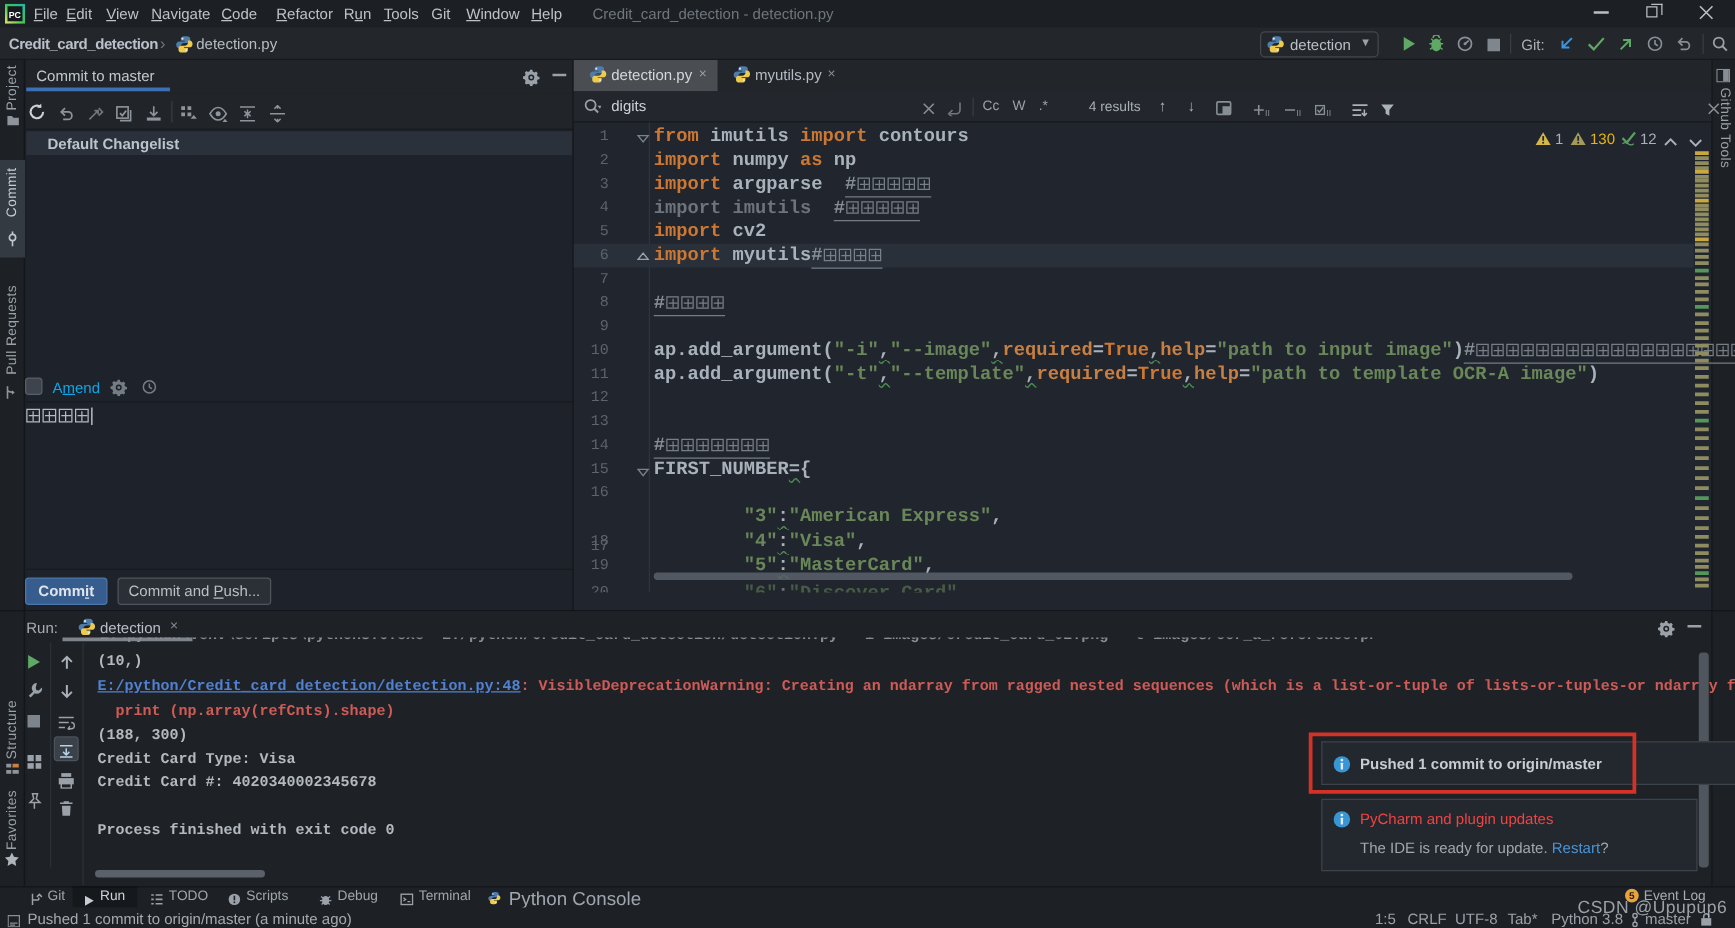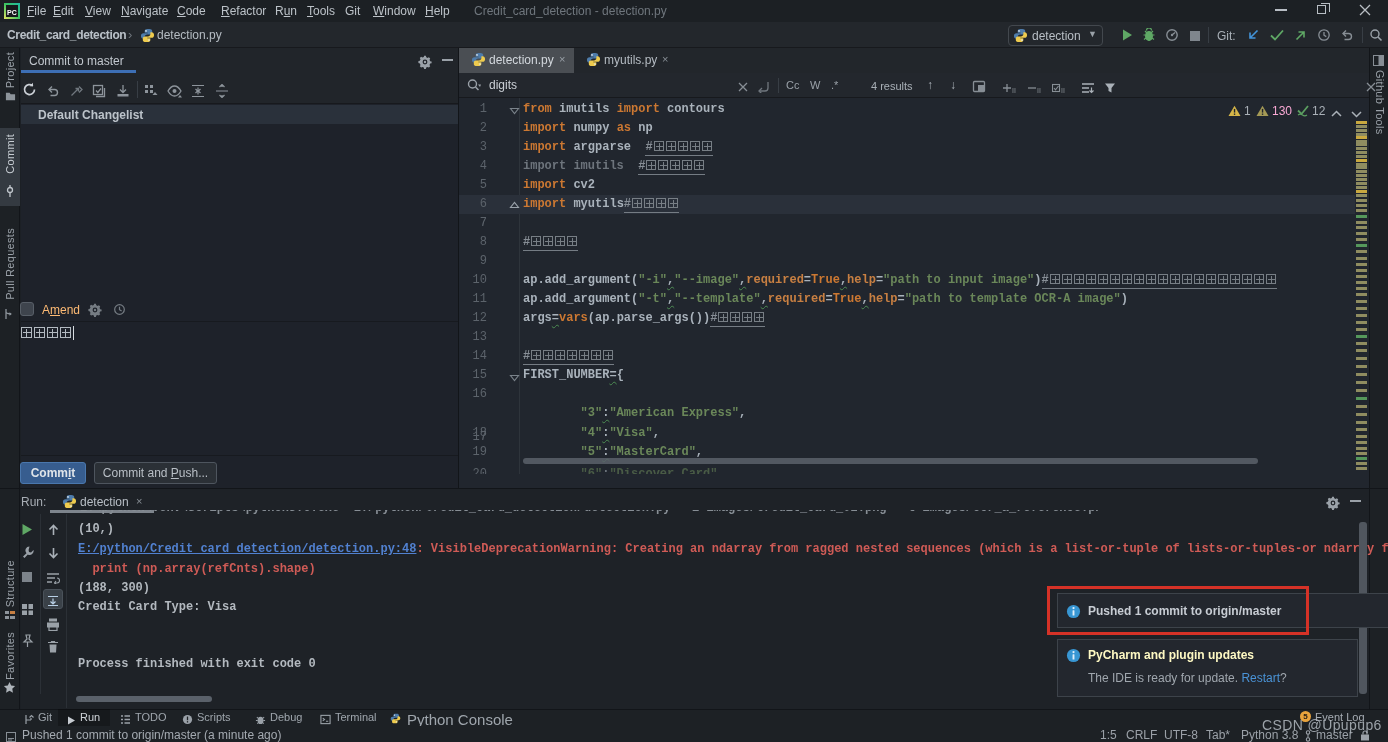--- a/index.html
+++ b/index.html
@@ -4,21 +4,21 @@
 html,body{width:1388px;height:742px;overflow:hidden;background:#1c2025}
 #app{position:relative;width:1388px;height:742px;font-family:"Liberation Sans",sans-serif;font-size:12px;color:#a9b0b7}
 .ab{position:absolute}
 .hz{display:inline-block;width:10px;height:10px;margin:0 1px -1px 1px;border:1px solid #81888f;
  background:linear-gradient(#81888f,#81888f) 4px 1px/1px 7px no-repeat,linear-gradient(#81888f,#81888f) 1px 4px/7px 1px no-repeat;opacity:.9}
 .hz2{display:inline-block;width:11px;height:11px;margin:0 1px -1px 1px;border:1px solid #b3bac1;
  background:linear-gradient(#b3bac1,#b3bac1) 4px 1px/1px 8px no-repeat,linear-gradient(#b3bac1,#b3bac1) 1px 4px/8px 1px no-repeat}
 .cm{color:#878e96;border-bottom:1px solid #757c84;padding-bottom:1px}
 .k{color:#cc7832}.s{color:#6a8759}.g{color:#6d747c}.p{color:#c77f42}
 .w{text-decoration:underline wavy #4c8b52 1px;text-underline-offset:3px}
-.ln{position:absolute;left:523px;height:19px;line-height:19px;font-family:"Liberation Mono",monospace;font-size:12px;font-weight:bold;white-space:pre;color:#a9b2bb}
+.ln{position:absolute;left:523px;height:19px;line-height:19px;font-family:"Liberation Mono",monospace;font-size:15px;font-weight:bold;white-space:pre;color:#a9b2bb}
 .gn{position:absolute;left:459px;width:28px;text-align:right;height:19px;line-height:19px;font-family:"Liberation Mono",monospace;font-size:12px;color:#5c636b}
 .cl{position:absolute;height:19.3px;line-height:19.3px;font-family:"Liberation Mono",monospace;font-size:12px;font-weight:bold;white-space:pre;color:#b3b9bf;left:78px}
 .vtxt{writing-mode:vertical-rl;transform:rotate(180deg);font-size:11px;color:#9aa1a8;letter-spacing:.3px}
 .vtxt2{writing-mode:vertical-rl;font-size:11px;color:#9aa1a8;letter-spacing:.3px}
 .sep{position:absolute;width:1px;background:#383e45}
 .mark{position:absolute;left:1356px;width:11px}
 svg{vertical-align:middle}
 </style></head><body>
 <div id="app">
 <div class="ab" style="left:0;top:0;width:1388px;height:22px;background:#1c2024"></div>
@@ -187,21 +187,21 @@
       </svg></span>
 <span class="ab" style="left:191px;top:83px"><svg width="14" height="14" viewBox="0 0 14 14">
         <path d="M1 1.5h12M1 12.5h12M7 3.5v2.5M4.5 5 7 7.5 9.5 5M7 10.5V8M4.5 9 7 6.5 9.5 9" fill="none" stroke="#8d949b" stroke-width="1.2"></path>
       </svg></span>
 <span class="ab" style="left:215px;top:83px"><svg width="14" height="14" viewBox="0 0 14 14">
         <path d="M1 7h12M7 1v2M4.5 11 7 13.5 9.5 11M7 13.5V11M4.5 3 7 .5 9.5 3" fill="none" stroke="#8d949b" stroke-width="1.2"></path>
       </svg></span>
 <div class="ab" style="left:21px;top:105px;width:437px;height:19px;background:#2a313b"></div>
 <span class="ab" style="left:38px;top:108px;font-weight:bold;color:#bcc3ca">Default Changelist</span>
 <span class="ab" style="left:20px;top:302px;width:14px;height:14px;background:#3e444d;border:1px solid #585f68;border-radius:3px"></span>
-<span class="ab" style="left:42px;top:303px;color:#fdba74">A<span style="text-decoration:underline">m</span>end</span>
+<span class="ab" style="left:42px;top:303px;color:#0ea5e9">A<span style="text-decoration:underline">m</span>end</span>
 <span class="ab" style="left:88px;top:302px"><svg width="14" height="14" viewBox="0 0 14 14">
         <path fill="#757c83" d="M7 4.6A2.4 2.4 0 1 0 7 9.4 2.4 2.4 0 0 0 7 4.6zm0 1.2A1.2 1.2 0 1 1 7 8.2 1.2 1.2 0 0 1 7 5.8zM6.1.8h1.8l.3 1.5a5 5 0 0 1 1.3.6l1.4-.7 1.3 1.3-.7 1.4c.3.4.5.8.6 1.3l1.5.3v1.8l-1.5.3a5 5 0 0 1-.6 1.3l.7 1.4-1.3 1.3-1.4-.7a5 5 0 0 1-1.3.6l-.3 1.5H6.1l-.3-1.5a5 5 0 0 1-1.3-.6l-1.4.7-1.3-1.3.7-1.4a5 5 0 0 1-.6-1.3L.4 7.9V6.1l1.5-.3c.1-.5.3-.9.6-1.3l-.7-1.4 1.3-1.3 1.4.7c.4-.3.8-.5 1.3-.6z"></path>
       </svg></span>
 <span class="ab" style="left:113px;top:302px"><svg width="13" height="13" viewBox="0 0 14 14">
         <circle cx="7" cy="7" r="5.2" fill="none" stroke="#757c83" stroke-width="1.3"></circle>
         <path d="M7 4v3.2l2.3 1.4" stroke="#757c83" stroke-width="1.3" fill="none"></path>
       </svg></span>
 <div class="ab" style="left:21px;top:321px;width:437px;height:135px;border-top:1px solid #171a1f;border-bottom:1px solid #171a1f"></div>
 <span class="ab" style="left:20px;top:326px;color:#b3bac1"><i class="hz2"></i><i class="hz2"></i><i class="hz2"></i><i class="hz2"></i><span style="border-left:1px solid #d5dade;margin-left:1px">​</span></span>
 <span class="ab" style="left:20px;top:462px;width:66px;height:22px;background:#375d8f;border:1px solid #4a77ad;border-radius:3px;color:#dfe4e9;font-weight:bold;text-align:center;line-height:20px">Comm<span style="text-decoration:underline">i</span>t</span>
@@ -296,21 +296,20 @@
 <div class="ln" style="top:195px"><span class="k">import</span> myutils<span class="cm">#<i class="hz"></i><i class="hz"></i><i class="hz"></i><i class="hz"></i></span></div>
 <div class="gn" style="top:214px">7</div>
 <div class="gn" style="top:233px">8</div>
 <div class="ln" style="top:233px"><span class="cm">#<i class="hz"></i><i class="hz"></i><i class="hz"></i><i class="hz"></i></span></div>
 <div class="gn" style="top:252px">9</div>
 <div class="gn" style="top:271px">10</div>
 <div class="ln" style="top:271px">ap.add_argument(<span class="s">"-i"</span><span class="w">,</span><span class="s">"--image"</span><span class="w">,</span><span class="p">required</span>=<span class="k">True</span><span class="w">,</span><span class="p">help</span>=<span class="s">"path to input image"</span>)<span class="cm">#<i class="hz"></i><i class="hz"></i><i class="hz"></i><i class="hz"></i><i class="hz"></i><i class="hz"></i><i class="hz"></i><i class="hz"></i><i class="hz"></i><i class="hz"></i><i class="hz"></i><i class="hz"></i><i class="hz"></i><i class="hz"></i><i class="hz"></i><i class="hz"></i><i class="hz"></i><i class="hz"></i><i class="hz"></i></span></div>
 <div class="gn" style="top:290px">11</div>
 <div class="ln" style="top:290px">ap.add_argument(<span class="s">"-t"</span><span class="w">,</span><span class="s">"--template"</span><span class="w">,</span><span class="p">required</span>=<span class="k">True</span><span class="w">,</span><span class="p">help</span>=<span class="s">"path to template OCR-A image"</span>)</div>
 <div class="gn" style="top:309px">12</div>
-<div class="ln" style="top:309px">args<span class="w">=</span><span class="k">vars</span>(ap.parse_args())<span class="cm">#<i class="hz"></i><i class="hz"></i><i class="hz"></i><i class="hz"></i></span></div>
 <div class="gn" style="top:328px">13</div>
 <div class="gn" style="top:347px">14</div>
 <div class="ln" style="top:347px"><span class="cm">#<i class="hz"></i><i class="hz"></i><i class="hz"></i><i class="hz"></i><i class="hz"></i><i class="hz"></i><i class="hz"></i></span></div>
 <div class="gn" style="top:366px">15</div>
 <div class="ln" style="top:366px">FIRST_NUMBER<span class="w">=</span>{</div>
 <div class="gn" style="top:385px">16</div>
 <div class="gn" style="top:428px">17</div>
 <div class="ln" style="top:404px">        <span class="s">"3"</span><span class="w">:</span><span class="s">"American Express"</span>,</div>
 <div class="gn" style="top:424px">18</div>
 <div class="ln" style="top:424px">        <span class="s">"4"</span><span class="w">:</span><span class="s">"Visa"</span>,</div>
@@ -333,21 +332,21 @@
         <path d="M7 .8 13.5 12H.5z" fill="#d6b648"></path>
         <rect x="6.3" y="4.2" width="1.5" height="4" fill="#1f242b"></rect>
         <rect x="6.3" y="9.2" width="1.5" height="1.5" fill="#1f242b"></rect>
       </svg></span>
 <span class="ab" style="left:1244px;top:104px;color:#a9b0b7">1</span>
 <span class="ab" style="left:1256px;top:103px"><svg width="13" height="12" viewBox="0 0 14 13">
         <path d="M7 .8 13.5 12H.5z" fill="#a59a56"></path>
         <rect x="6.3" y="4.2" width="1.5" height="4" fill="#1f242b"></rect>
         <rect x="6.3" y="9.2" width="1.5" height="1.5" fill="#1f242b"></rect>
       </svg></span>
-<span class="ab" style="left:1272px;top:104px;color:#f9a8d4">130</span>
+<span class="ab" style="left:1272px;top:104px;color:#eab308">130</span>
 <span class="ab" style="left:1296px;top:103px"><svg width="14" height="13" viewBox="0 0 14 13">
         <path d="M2 6.5 5.5 10 12 2" stroke="#5b9e60" stroke-width="1.8" fill="none"></path>
         <path d="M2 11c1.5-1.2 3-1.2 4.5 0s3 1.2 4.5 0" stroke="#5b9e60" stroke-width="1.1" fill="none"></path>
       </svg></span>
 <span class="ab" style="left:1312px;top:104px;color:#a9b0b7">12</span>
 <span class="ab" style="left:1331px;top:106px"><svg width="11" height="8" viewBox="0 0 11 8">
         <path d="M1 6 5.5 1.5 10 6" stroke="#aab1b8" stroke-width="1.5" fill="none"></path>
       </svg></span>
 <span class="ab" style="left:1351px;top:106px"><svg width="11" height="8" viewBox="0 0 11 8">
         <path d="M1 2 5.5 6.5 10 2" stroke="#aab1b8" stroke-width="1.5" fill="none"></path>
@@ -473,38 +472,39 @@
         <path d="M2.5 4.5h7l-.5 8h-6z" fill="#9aa1a8"></path>
       </svg></span>
 <div class="ab" style="left:80px;top:510px;width:1018px;height:6px;overflow:hidden">
       <div class="cl" style="top:-11px;left:0;color:#878e95">E:\python\venv\Scripts\python3.6.exe  E:/python/Credit_card_detection/detection.py  -i images/credit_card_02.png  -t images/ocr_a_reference.png</div>
     </div>
 <div class="cl" style="top:520px">(10,)</div>
 <div class="cl" style="top:540px"><span style="color:#5181d0;text-decoration:underline">E:/python/Credit_card_detection/detection.py:48</span><span style="color:#cf5b56">: VisibleDeprecationWarning: Creating an ndarray from ragged nested sequences (which is a list-or-tuple of lists-or-tuples-or ndarray fro</span></div>
 <div class="cl" style="top:560px"><span style="color:#cf5b56">  print (np.array(refCnts).shape)</span></div>
 <div class="cl" style="top:579px">(188, 300)</div>
 <div class="cl" style="top:598px">Credit Card Type: Visa</div>
+<div class="cl" style="top:617px">Credit Card #: 4020340002345678</div>
 <div class="cl" style="top:655px">Process finished with exit code 0</div>
 <div class="ab" style="left:76px;top:696px;width:136px;height:6px;background:#5a616a;border-radius:3px"></div>
 <div class="ab" style="left:1359px;top:522px;width:8px;height:172px;background:#50565e;border-radius:3px"></div>
 <div class="ab" style="left:1057px;top:593px;width:336px;height:35px;background:#23272e;border:1px solid #3d434a">
 <span class="ab" style="left:8px;top:10px"><svg width="15" height="15" viewBox="0 0 16 16">
           <circle cx="8" cy="8" r="7" fill="#3896d3"></circle>
           <rect x="7" y="6.7" width="2" height="5.6" rx=".4" fill="#dfeefb"></rect>
           <circle cx="8" cy="4.3" r="1.2" fill="#dfeefb"></circle>
         </svg></span>
 <span class="ab" style="left:30px;top:10px;font-weight:bold;color:#c7ccd3;font-size:12px">Pushed 1 commit to origin/master</span>
     </div>
 <div class="ab" style="left:1057px;top:639px;width:301px;height:58px;background:#23272e;border:1px solid #3d434a">
 <span class="ab" style="left:8px;top:8px"><svg width="15" height="15" viewBox="0 0 16 16">
           <circle cx="8" cy="8" r="7" fill="#3896d3"></circle>
           <rect x="7" y="6.7" width="2" height="5.6" rx=".4" fill="#dfeefb"></rect>
           <circle cx="8" cy="4.3" r="1.2" fill="#dfeefb"></circle>
         </svg></span>
-<span class="ab" style="left:30px;top:8px;font-weight:bold;color:#fef9c3;font-size:12px">PyCharm and plugin updates</span>
+<span class="ab" style="left:30px;top:8px;font-weight:normal;color:#ef4444;font-size:12px">PyCharm and plugin updates</span>
 <span class="ab" style="left:30px;top:31px;color:#a0a7ae">The IDE is ready for update. <span style="color:#4a93d6">Restart</span>?</span>
     </div>
 <div class="ab" style="left:1047px;top:586px;width:262px;height:49px;border:3px solid #d53227"></div>
 <div class="ab" style="left:0;top:709px;width:1388px;height:17px;background:#1d2125;border-top:1px solid #121519"></div>
 <span class="ab" style="left:24px;top:712px"><svg width="11" height="11" viewBox="0 0 11 11">
         <path d="M2 1v9M2 6h5M7 6V4" stroke="#9aa1a8" stroke-width="1.2" fill="none"></path>
         <path d="M5.5 3.5 7.5 1.5 9.5 3.5" stroke="#9aa1a8" stroke-width="1.2" fill="none"></path>
       </svg></span>
 <span class="ab" style="left:38px;top:711px;color:#9fa6ad;font-size:11px">Git</span>
 <span class="ab" style="left:58px;top:709px;width:52px;height:17px;background:rgba(0,0,0,.22)"></span>

